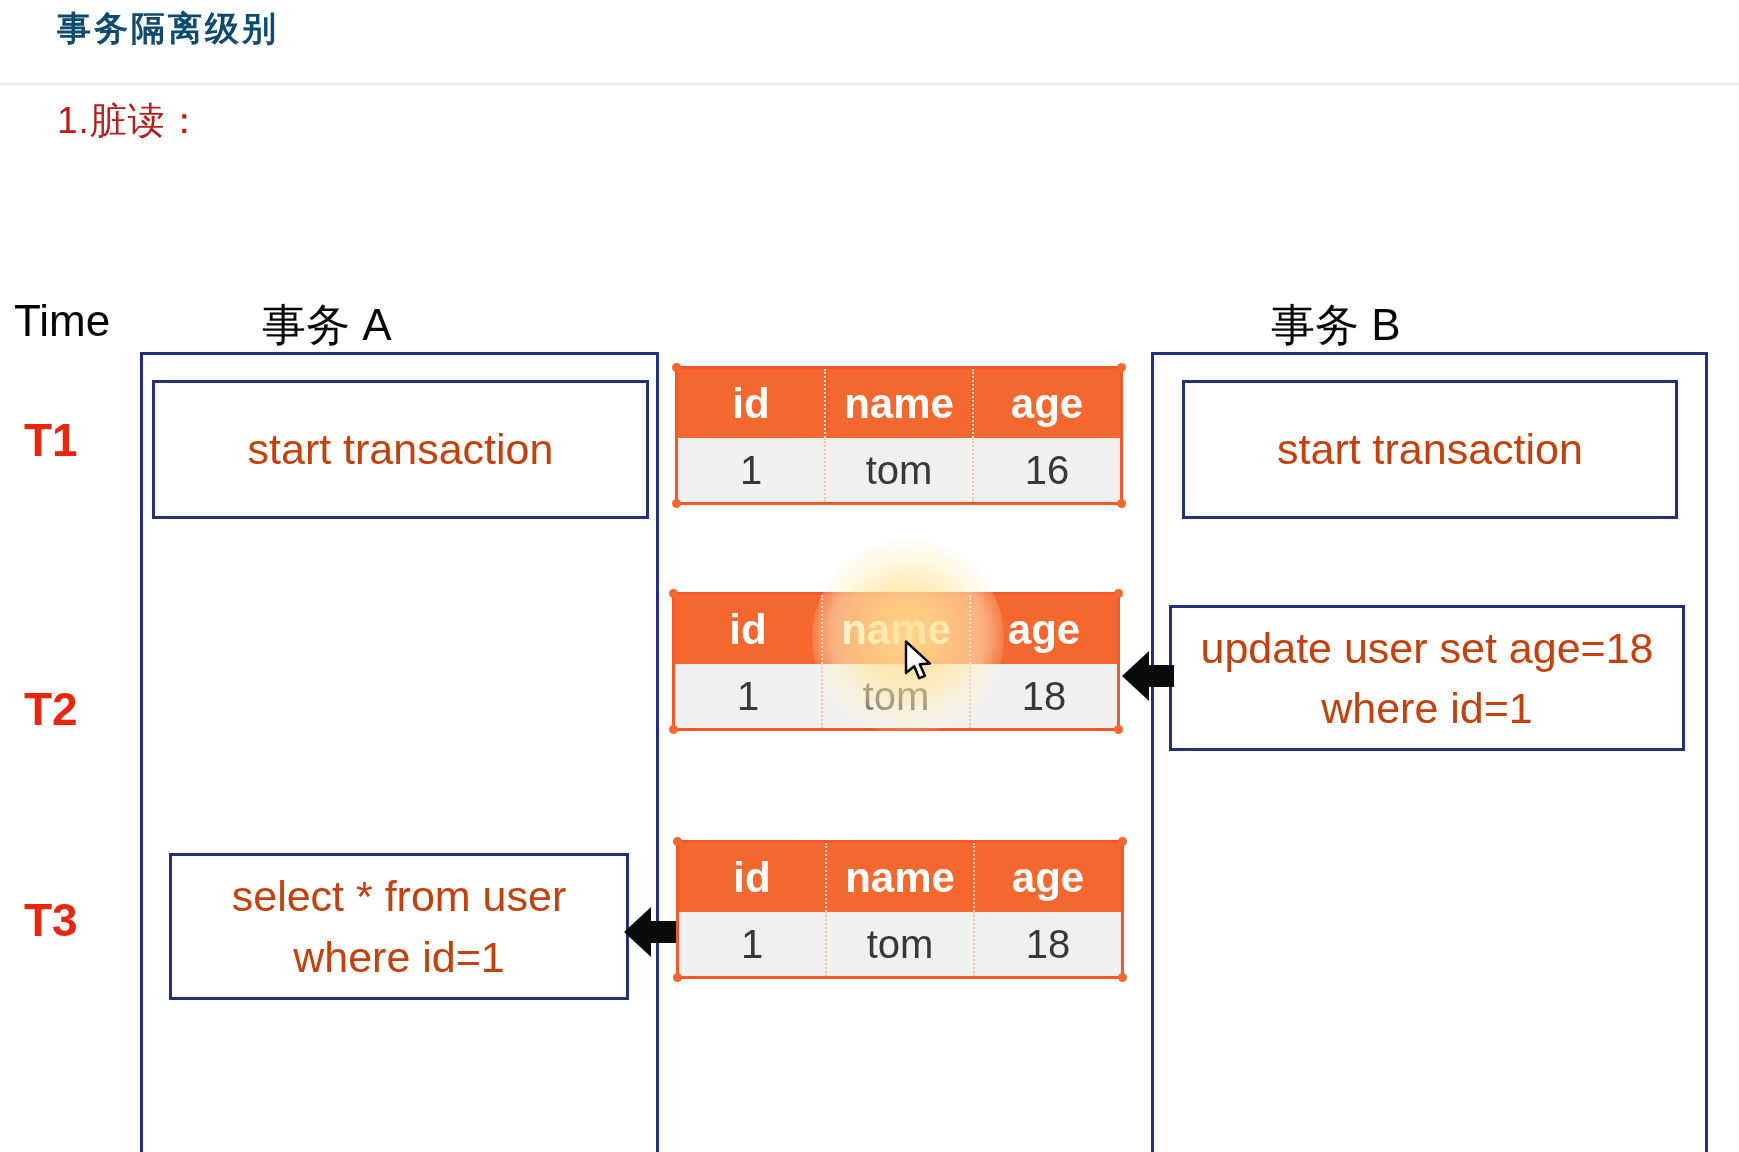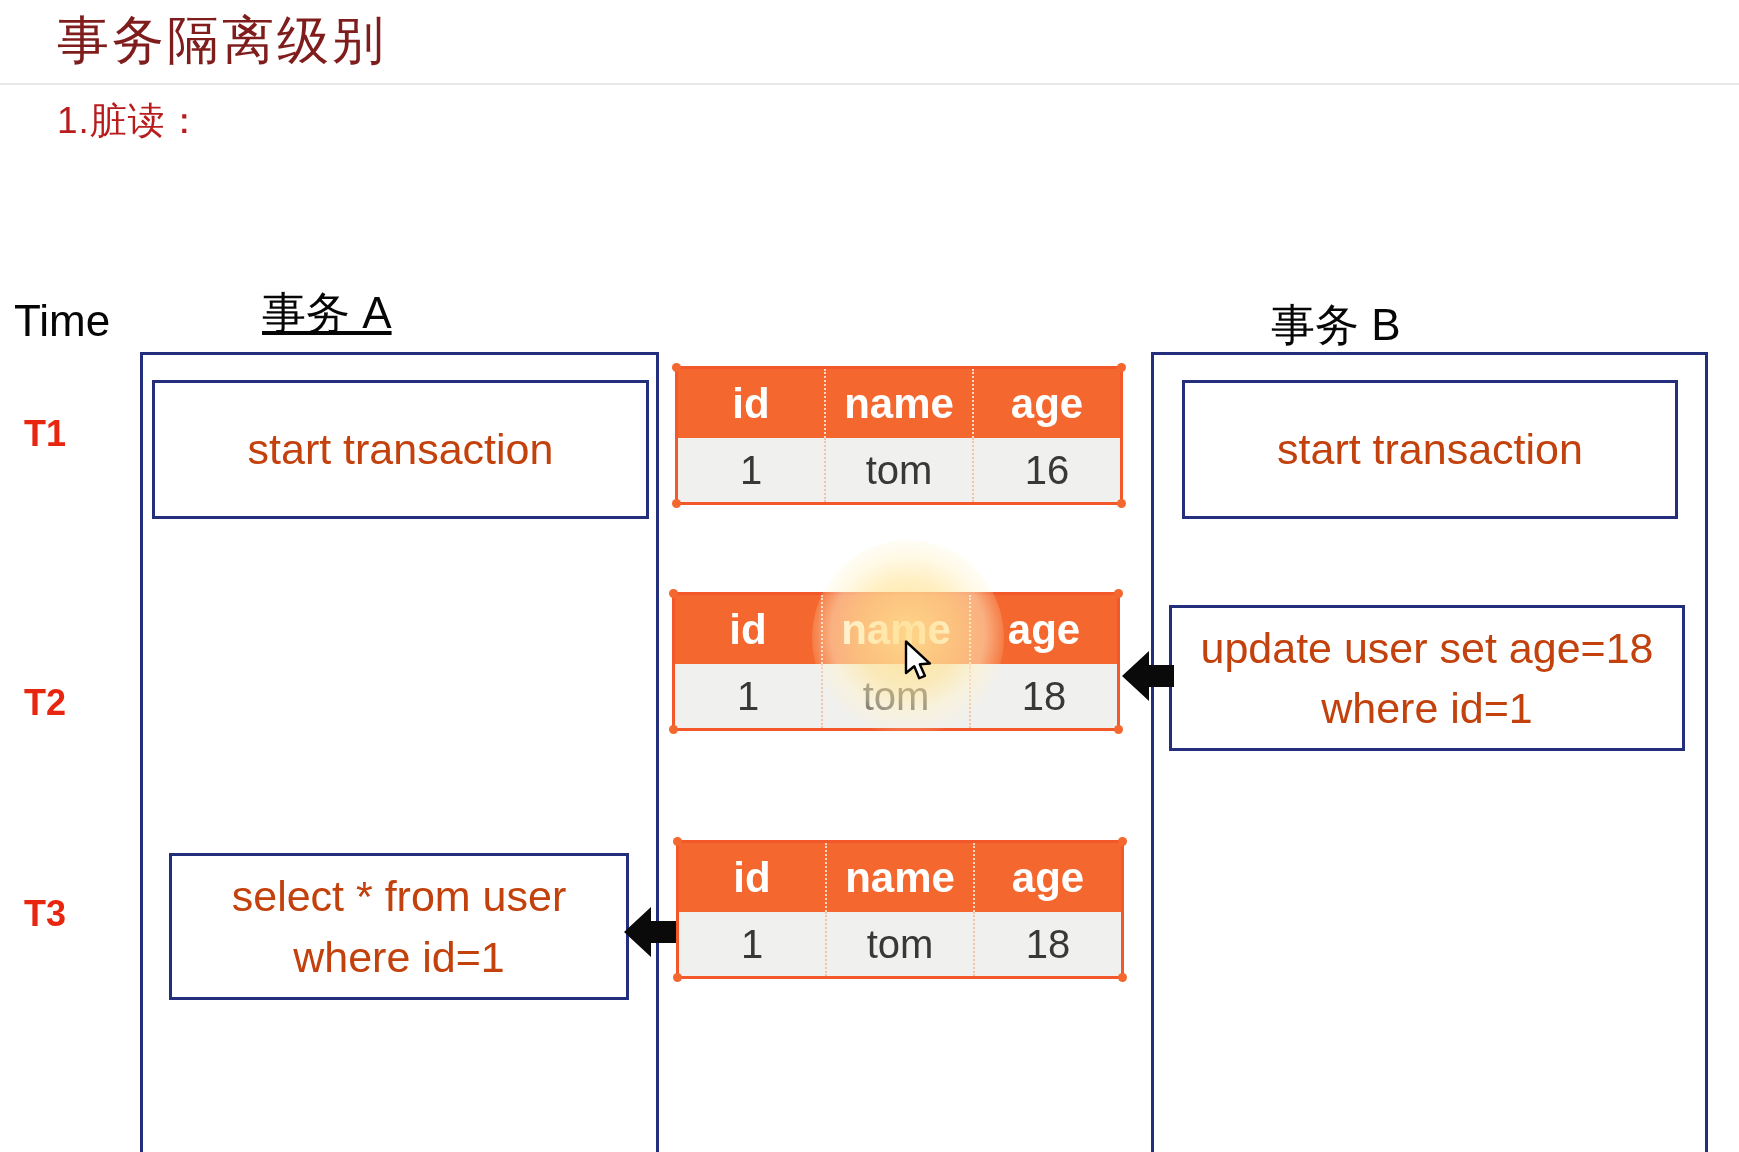--- a/index.html
+++ b/index.html
@@ -5,42 +5,42 @@
   html,body{margin:0;padding:0;background:#ffffff;}
   .canvas{
     position:relative;
     width:1739px;height:1152px;
     overflow:hidden;
     background:#ffffff;
     font-family:"Liberation Sans", sans-serif;
   }
   .title{
     position:absolute;left:57px;top:6px;
-    font-size:52px;font-weight:400;letter-spacing:3px;
-    color:#7f1d1d;
+    font-size:34px;font-weight:700;letter-spacing:3px;
+    color:#0c4a6e;
   }
   .divider{
     position:absolute;left:0;top:83px;width:1739px;height:2px;
     background:#e9e9e9;
   }
   .heading1{
     position:absolute;left:57px;top:96px;
     font-size:37px;color:#b91c1c;letter-spacing:1px;
   }
   .desc{
     position:absolute;left:52px;top:194px;
     font-size:35px;color:#2e2e2e;letter-spacing:1px;
   }
   .lbl{position:absolute;font-size:44px;color:#060606;}
   .time-lbl{left:14px;top:296px;}
-  .txa-lbl{left:262px;top:284px;text-decoration:underline;}
+  .txa-lbl{left:262px;top:296px;}
   .txb-lbl{left:1271px;top:296px;}
   .tmark{
     position:absolute;left:24px;
-    font-size:36px;font-weight:bold;color:#e8250e;
+    font-size:46px;font-weight:bold;color:#e8250e;
   }
   .t1{top:413px;} .t2{top:682px;} .t3{top:893px;}
 
   .bigbox{
     position:absolute;top:352px;height:830px;
     border:3px solid #232e7d;background:transparent;
   }
   .boxa{left:140px;width:513px;}
   .boxb{left:1151px;width:551px;}
 

